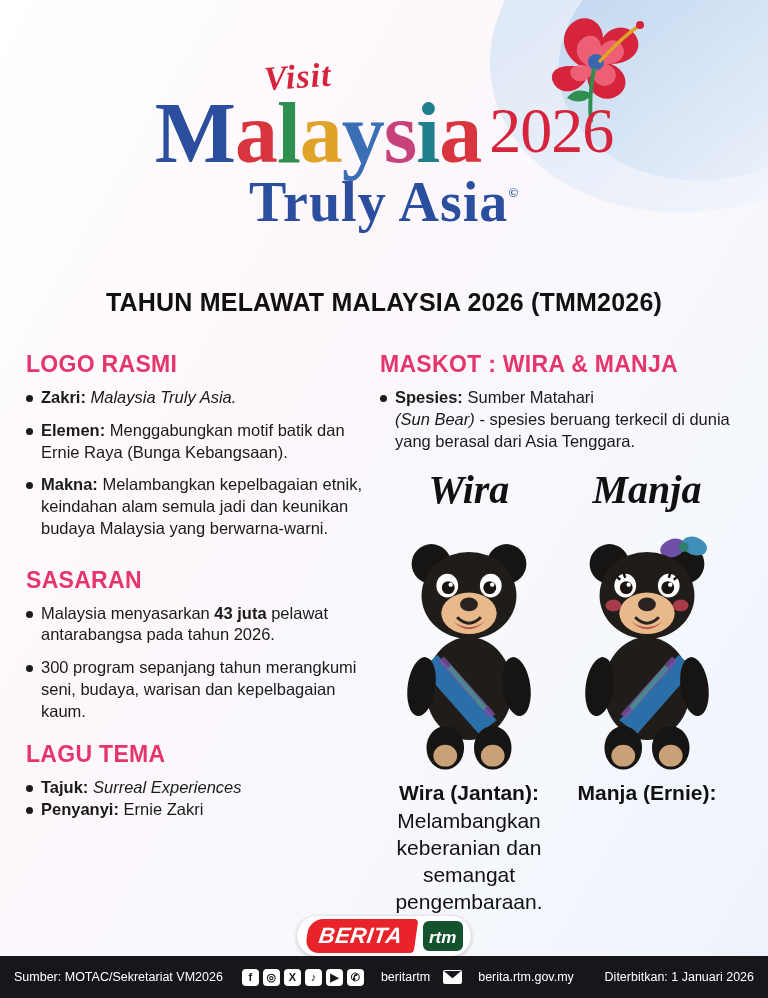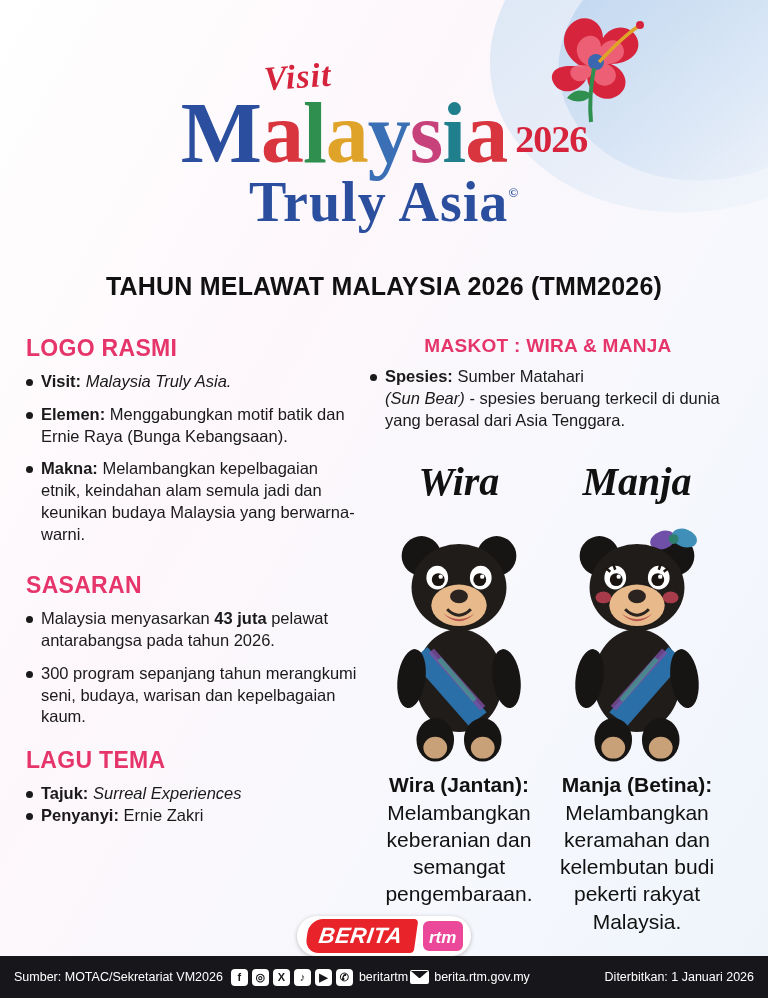--- a/index.html
+++ b/index.html
@@ -59,61 +59,61 @@
     padding-top: 62px;
     letter-spacing: -1px;
     white-space: nowrap;
   }
   .malaysia span { display: inline-block; }
   .m1 { color:#2b4f9e; } .m2 { color:#d8353f; } .m3 { color:#2f8f4e; }
   .m4 { color:#e0a32a; } .m5 { color:#3a6fb5; } .m6 { color:#c7417b; }
   .m7 { color:#1f7f8c; } .m8 { color:#d8353f; }
   .year {
     font-family: "Liberation Serif", serif;
-    font-size: 38px; font-weight: bold; color:#d6243c;
+    font-size: 64px; font-weight: normal; color:#d6243c;
     vertical-align: 10px; margin-left: 8px;
   }
   .truly {
     font-family: "Liberation Serif", serif;
     font-weight: bold;
     font-size: 56px; color: #2b4f9e;
     margin-top: -6px;
     letter-spacing: 1px;
   }
   .copy { font-size: 13px; vertical-align: 24px; color:#2b4f9e; }
   
   .hibiscus { position:absolute; left: 395px; top: 10px; width: 170px; height: 130px; }
 
   
   .main-title {
     text-align: center;
     font-size: 25px;
     font-weight: bold;
     color: #111;
     letter-spacing: .2px;
-    margin-top: 0;
+    margin-top: 16px;
   }
 
   
   .cols {
     display: flex;
-    padding: 34px 42px 0 26px;
+    padding: 34px 32px 0 26px;
     gap: 10px;
   }
   .col-left { width: 348px; }
   .col-right { flex: 1; }
 
   h2.section {
     color: #e5356b;
     font-size: 23px;
     font-weight: bold;
     letter-spacing: .3px;
     margin-bottom: 9px;
   }
-  h2.section.wide { font-size: 19px; text-align: center; }
+  h2.section.wide { font-size: 23px; }
 
   ul.bullets { list-style: none; }
   ul.bullets li {
     position: relative;
     padding-left: 15px;
     margin-bottom: 11px;
     font-size: 16.5px;
     line-height: 1.32;
     color: #1a1a1a;
   }
@@ -123,21 +123,21 @@
     width: 7px; height: 7px; border-radius: 50%;
     background: #1a1a1a;
   }
   .b { font-weight: bold; }
   .i { font-style: italic; }
 
   .gap { height: 16px; }
   .gap-sm { height: 8px; }
 
   
-  .mascot-row { display: flex; justify-content: space-between; margin-top: 27px; }
+  .mascot-row { display: flex; justify-content: space-between; margin-top: 14px; }
   .mascot { width: 178px; text-align: center; position: relative; }
   .mascot-name {
     font-family: "Liberation Serif", serif;
     font-style: italic; font-weight: bold;
     font-size: 40px; color: #111;
     margin-bottom: -4px;
   }
   .bear { position: relative; height: 270px; }
   .caption {
     font-size: 21px; line-height: 1.3; color:#111; text-align:center;
@@ -159,38 +159,38 @@
   .berita-text {
     background: #e8232a;
     color: #fff; font-weight: bold; font-style: italic;
     font-size: 22px; letter-spacing: .5px;
     padding: 4px 14px 4px 12px;
     border-radius: 14px 4px 4px 14px;
     transform: skewX(-8deg);
   }
   .rtm-badge {
     width: 44px; height: 34px; border-radius: 8px;
-    background: #ec4899;
+    background: #14532d;
     color: #fff; font-weight: bold; font-style: italic;
     font-size: 17px; line-height: 34px; text-align: center;
     margin-left: 4px;
     border: 2px solid #fff;
   }
 
   
   footer {
     position: absolute; bottom: 0; left: 0; right: 0;
     height: 42px;
     background: #17171b;
     color: #fff;
     display: flex; align-items: center;
     padding: 0 14px;
     font-size: 12.5px;
   }
-  .f-left { display: flex; align-items: center; gap: 2px; flex: 1; }
+  .f-left { display: flex; align-items: center; gap: 13px; flex: 1; }
   .socials { display: flex; gap: 4px; align-items: center; margin: 0 4px 0 6px; }
   .sico {
     width: 17px; height: 17px; border-radius: 4px;
     background: #fff; color: #17171b;
     font-size: 11px; line-height: 17px; text-align: center;
     font-weight: bold;
   }
   .mailico {
     width: 19px; height: 14px; background: #fff; border-radius: 2px;
     position: relative; margin-right: 3px;
@@ -236,21 +236,21 @@
     </div>
   </div>
 
   <div class="main-title">TAHUN MELAWAT MALAYSIA 2026 (TMM2026)</div>
 
   <div class="cols">
 
     <div class="col-left">
       <h2 class="section">LOGO RASMI</h2>
       <ul class="bullets">
-        <li><span class="b">Visit:</span> <span class="i">Malaysia Truly Asia.</span></li>
+        <li><span class="b">Zakri:</span> <span class="i">Malaysia Truly Asia.</span></li>
         <li><span class="b">Elemen:</span> <span>Menggabungkan motif batik dan Ernie Raya (Bunga Kebangsaan).</span></li>
         <li><span class="b">Makna:</span> <span>Melambangkan kepelbagaian etnik, keindahan alam semula jadi dan keunikan budaya Malaysia yang berwarna-warni.</span></li>
       </ul>
 
       <div class="gap"></div>
 
       <h2 class="section">SASARAN</h2>
       <ul class="bullets">
         <li><span>Malaysia menyasarkan </span><span class="b">43 juta</span><span> pelawat antarabangsa pada tahun 2026.</span></li>
         <li><span>300 program sepanjang tahun merangkumi seni, budaya, warisan dan kepelbagaian kaum.</span></li>
@@ -357,22 +357,21 @@
               <path d="M110 158 L74 200" stroke="#3fa08c" stroke-width="5" fill="none" opacity=".7"></path>
               <ellipse cx="42" cy="178" rx="14" ry="30" fill="#171513" transform="rotate(8 42 178)"></ellipse>
               <ellipse cx="138" cy="178" rx="14" ry="30" fill="#171513" transform="rotate(-8 138 178)"></ellipse>
               <ellipse cx="66" cy="240" rx="19" ry="22" fill="#171513"></ellipse>
               <ellipse cx="114" cy="240" rx="19" ry="22" fill="#171513"></ellipse>
               <ellipse cx="66" cy="248" rx="12" ry="11" fill="#c9a178"></ellipse>
               <ellipse cx="114" cy="248" rx="12" ry="11" fill="#c9a178"></ellipse>
             </svg>
           </div>
           <div class="caption">
-            <span class="cname">Manja (Betina):</span><br>
-            <span>Melambangkan keramahan dan kelembutan budi pekerti rakyat Malaysia.</span>
+            <span class="cname">Manja (Ernie):</span><br>
           </div>
         </div>
       </div>
     </div>
   </div>
 
   <div class="berita-strip">
     <div class="berita-pill">
       <div class="berita-text">BERITA</div>
       <div class="rtm-badge">rtm</div>

